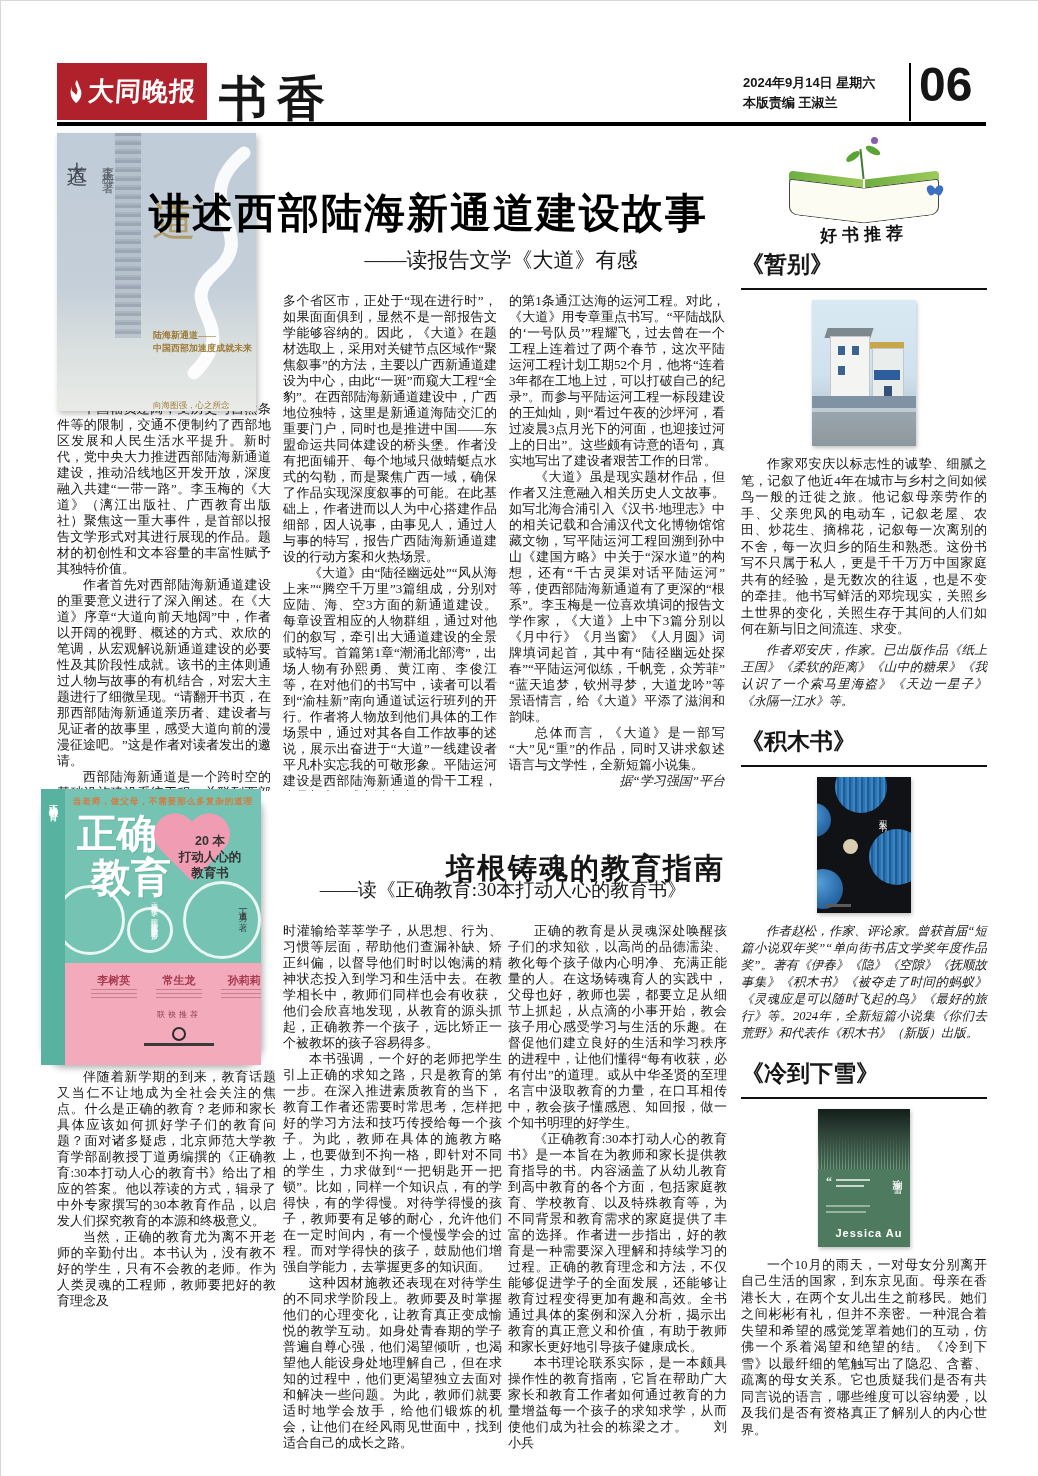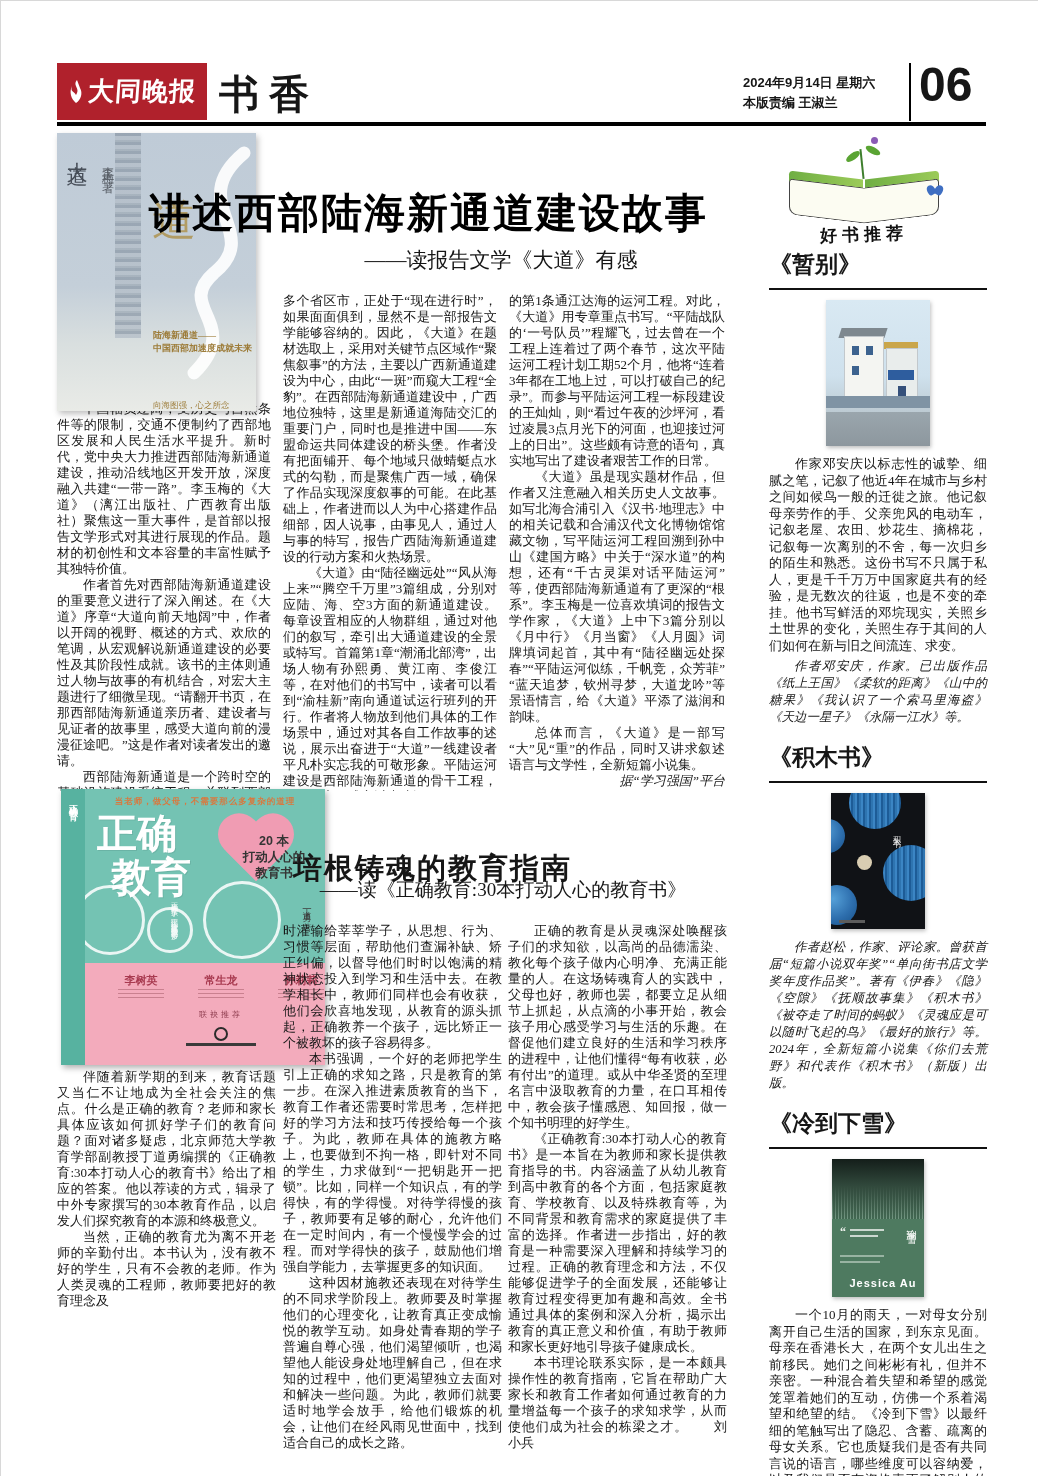--- a/index.html
+++ b/index.html
@@ -5,21 +5,21 @@
   html,body{margin:0;padding:0;background:#ffffff;}
   #page{position:relative;width:1038px;height:1476px;background:#fff;border:1px solid #d8d8d8;
         font-family:"Liberation Serif",serif;color:#161616;overflow:hidden;}
 
   
   .masthead{position:absolute;left:56px;top:62px;width:150px;height:57px;background:#b0212c;
             display:flex;align-items:center;justify-content:center;gap:4px;}
   .masthead .logo-txt{color:#fff;font-weight:900;font-size:26px;letter-spacing:1px;
             font-family:"Liberation Sans",sans-serif;transform:skewX(-4deg);}
   .flame{width:16px;height:26px;}
-  .section-title{position:absolute;left:218px;top:66px;font-size:40px;font-weight:900;
+  .section-title{position:absolute;left:218px;top:66px;font-size:48px;font-weight:900;
             letter-spacing:10px;font-family:Liberation Mono, monospace;}
   .date-block{position:absolute;left:742px;top:72px;width:160px;font-size:13px;font-weight:bold;
             line-height:20px;font-family:"Liberation Sans",sans-serif;}
   .head-vline{position:absolute;left:908px;top:62px;width:2px;height:58px;background:#000;}
   .page-num{position:absolute;left:918px;top:56px;font-size:48px;font-weight:900;
             font-family:"Liberation Sans",sans-serif;}
   .head-rule{position:absolute;left:56px;top:121px;width:929px;height:4px;background:#000;}
 
   
   .col{position:absolute;font-size:13px;line-height:16px;text-align:justify;overflow:hidden;}
@@ -64,21 +64,21 @@
   .leaf.a{left:56px;top:-24px;transform:rotate(-35deg);}
   .leaf.b{left:76px;top:-30px;transform:rotate(28deg);}
   .flower{position:absolute;left:82px;top:-40px;width:7px;height:7px;background:#8a5bb5;border-radius:50%;}
   .butterfly{position:absolute;right:-4px;top:8px;width:16px;height:12px;}
   .bw{position:absolute;width:8px;height:10px;background:#3f6fc2;border-radius:70% 70% 40% 40%;}
   .bw.l{left:0;transform:rotate(-30deg);}
   .bw.r{right:0;transform:rotate(30deg);}
   .badge-label{position:absolute;left:0;top:46px;width:150px;text-align:center;font-size:17px;
       font-weight:900;letter-spacing:5px;font-family:"Liberation Sans",sans-serif;color:#111;
       transform:rotate(-2deg);}
-  .book-sec{margin-bottom:16px;margin-left:28px;}
+  .book-sec{margin-bottom:16px;}
   .book-h{margin:0 0 0 0;font-size:23px;font-weight:900;font-family:"Liberation Sans",sans-serif;
       padding-bottom:8px;border-bottom:2px solid #111;}
   .book-cover{position:relative;margin:10px auto 10px auto;box-shadow:1px 2px 4px rgba(0,0,0,.25);overflow:hidden;}
   .book-body{font-size:13px;line-height:16.5px;text-align:justify;margin:0;text-indent:2em;}
   .book-bio{font-size:12.5px;line-height:17px;text-align:justify;margin:4px 0 0 0;text-indent:2em;
       font-style:italic;}
 
   
   .cover-zanbie{width:104px;height:146px;background:linear-gradient(180deg,#d9e9f3 0%,#cfe1ed 52%,#b6c2c9 86%,#a8b2b8 100%);}
   .zb-house1{position:absolute;left:18px;top:36px;width:38px;height:66px;background:#f4f5f2;border:1px solid #c2c8cc;}
@@ -105,26 +105,26 @@
   .lg-tex{position:absolute;left:0;top:0;width:92px;height:60px;
       background:linear-gradient(180deg,#141e1a 0%,#31493c 45%,rgba(78,122,96,0) 100%),
       repeating-linear-gradient(90deg,rgba(230,240,235,.25) 0 1px,rgba(20,30,25,.2) 1px 3px);}
   .lg-quote{position:absolute;left:8px;top:66px;color:#f2f5f2;font-weight:bold;font-size:12px;}
   .lg-line{position:absolute;height:2px;background:rgba(245,248,245,.75);}
   .lg-title{position:absolute;right:6px;top:62px;color:#f4f7f4;font-size:10px;letter-spacing:2px;}
   .lg-author{position:absolute;left:5px;bottom:8px;width:92px;text-align:center;color:#fff;
       font-family:"Liberation Sans",sans-serif;font-weight:bold;font-size:11px;letter-spacing:1px;}
 
   
-  .edu-title{position:absolute;left:292px;top:824px;width:432px;text-align:left;font-size:29px;
+  .edu-title{position:absolute;left:292px;top:824px;width:432px;text-align:right;font-size:29px;
       font-weight:900;font-family:"Liberation Sans",sans-serif;letter-spacing:2px;}
   .edu-subtitle{position:absolute;left:280px;top:876px;width:444px;text-align:center;font-size:19px;}
 
-  .cover-edu{position:absolute;left:60px;top:788px;width:264px;height:276px;display:flex;
-      box-shadow:2px 3px 6px rgba(0,0,0,.3);}
+  .cover-edu{position:absolute;left:40px;top:788px;width:220px;height:276px;display:flex;
+      box-shadow:2px 3px 6px rgba(0,0,0,.3);border-radius:22px;}
   .edu-spine{width:24px;height:100%;background:#57b2a0;display:flex;flex-direction:column;
       align-items:center;padding-top:8px;box-sizing:border-box;}
   .edu-spine .sp-txt{writing-mode:vertical-rl;color:#fff;font-size:9px;font-weight:bold;letter-spacing:2px;}
   .edu-front{position:relative;flex:1;background:linear-gradient(180deg,#74c3b3 0%,#74c3b3 63%,#f3abbc 63%,#f3abbc 100%);overflow:hidden;}
   .edu-head{position:absolute;left:0;top:7px;width:100%;text-align:center;color:#d8793f;
       font-size:8.5px;font-weight:bold;letter-spacing:1px;}
   .edu-big{position:absolute;left:12px;top:22px;color:#fff;font-weight:900;font-size:40px;
       line-height:44px;font-family:"Liberation Sans",sans-serif;text-shadow:1px 1px 0 rgba(0,0,0,.08);}
   .edu-big .b2{margin-left:14px;}
   .edu-heart{position:absolute;right:6px;top:26px;width:84px;height:76px;}

